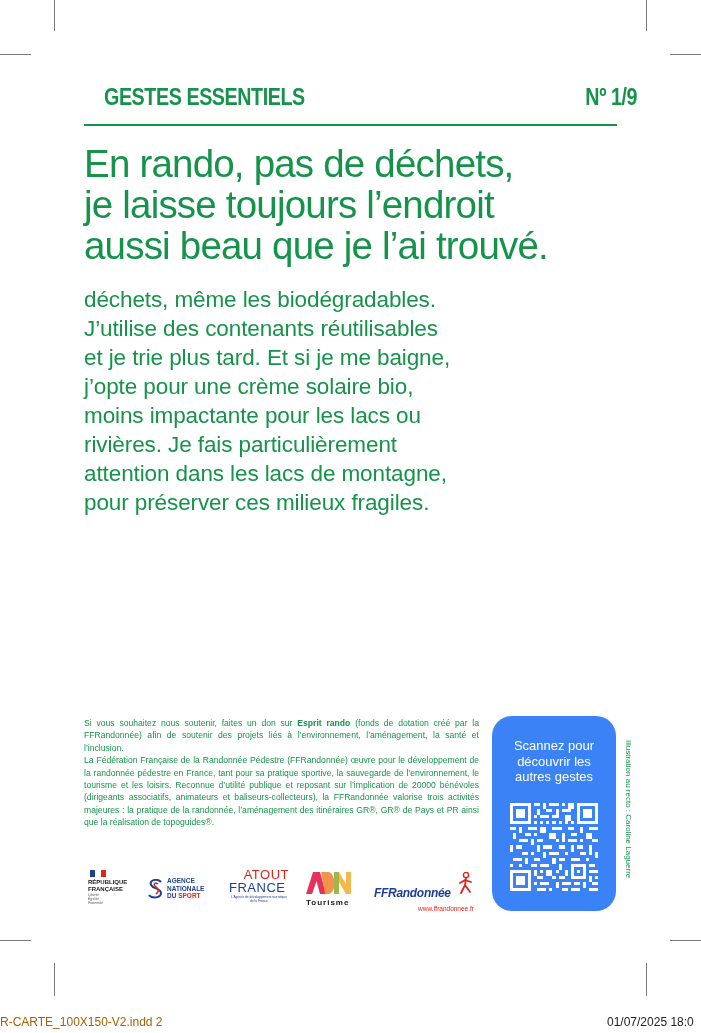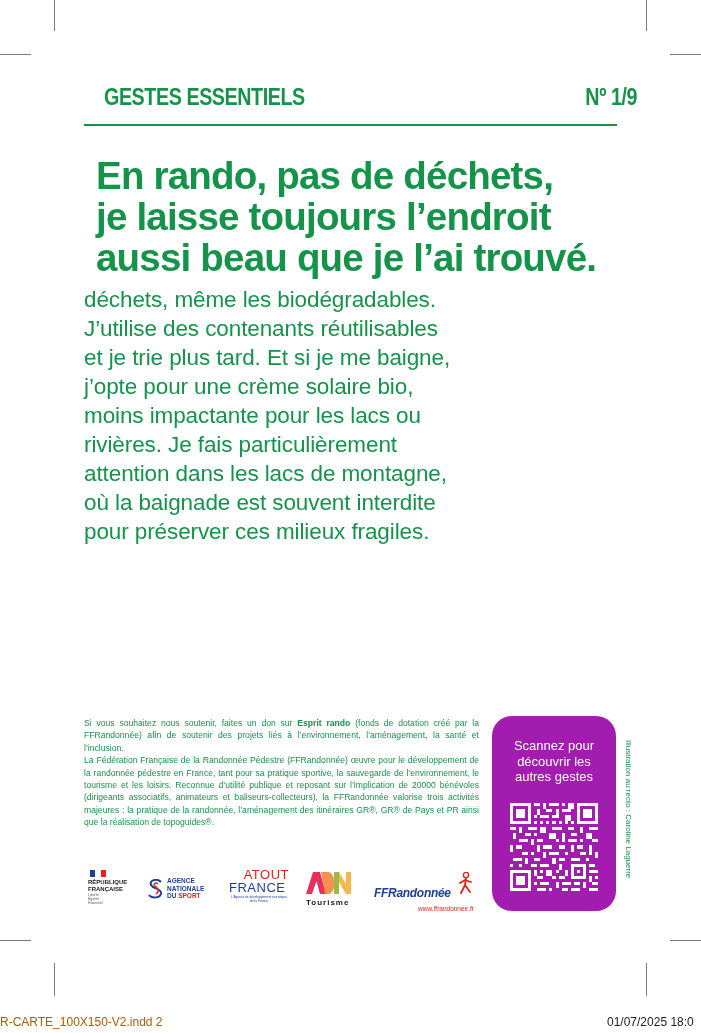--- a/index.html
+++ b/index.html
@@ -2,28 +2,28 @@
 <html><head>
 <meta charset="utf-8">
 <style>
   html, body { margin: 0; padding: 0; background: #ffffff; }
   body { width: 701px; height: 1033px; position: relative; overflow: hidden; font-family: "Liberation Sans", sans-serif; }
   .crop { position: absolute; background: #7a7a7a; }
   .header { position: absolute; left: 84px; top: 83px; width: 533px; height: 30px; margin-left: 20px; }
   .header .cat { position: absolute; left: 0; top: 0; font-family: "Liberation Sans", sans-serif; font-weight: bold; font-size: 24px; letter-spacing: -0.5px; transform: scaleX(0.82); transform-origin: left top; color: #16934a; white-space: nowrap; }
   .header .num { position: absolute; right: 0; top: 0; font-weight: bold; font-size: 24px; letter-spacing: -0.5px; transform: scaleX(0.82); transform-origin: right top; color: #16934a; white-space: nowrap; }
   .rule { position: absolute; left: 84px; top: 124px; width: 533px; height: 2px; background: #16934a; }
-  .headline { position: absolute; left: 84px; top: 143px; width: 560px; font-size: 38.5px; line-height: 41px; letter-spacing: -0.8px; color: #16934a; margin: 12px; font-weight: bold; }
+  .headline { position: absolute; left: 84px; top: 143px; width: 560px; font-size: 38.5px; line-height: 41px; letter-spacing: -0.8px; color: #16934a; margin: 0; font-weight: normal; }
   .headline span { display: block; white-space: nowrap; }
   .body-text { position: absolute; left: 84px; top: 285px; width: 470px; font-size: 22.5px; line-height: 29px; color: #16934a; letter-spacing: -0.1px; }
   .body-text span { display: block; white-space: nowrap; }
   .small-text { position: absolute; left: 84px; top: 717px; width: 395px; font-size: 8.6px; line-height: 12.4px; color: #16934a; text-align: justify; }
   .small-text p { margin: 0; }
   .small-text b { font-weight: bold; }
-  .qr-card { position: absolute; left: 492px; top: 716px; width: 124px; height: 195px; background: #a21caf; border-radius: 20px; }
+  .qr-card { position: absolute; left: 492px; top: 716px; width: 124px; height: 195px; background: #3b82f6; border-radius: 20px; }
   .qr-card .qr-text { position: absolute; left: 0; top: 22px; width: 124px; text-align: center; color: #ffffff; font-size: 13px; line-height: 15.5px; }
   .qr-card .qr-text span { display: block; }
   .qr-card svg { position: absolute; left: 18px; top: 87px; }
   .credit { position: absolute; left: 623px; top: 740px; width: 12px; height: 150px; }
   .credit span { position: absolute; left: 0; top: 0; transform: rotate(90deg) translate(0, -10px); transform-origin: left top; white-space: nowrap; font-size: 8px; color: #16934a; }
   .logos { position: absolute; left: 86px; top: 866px; width: 400px; height: 44px; }
   .logo { position: absolute; top: 0; }
   .footer-left { position: absolute; left: 0; top: 1015px; font-size: 12px; color: #a16207; white-space: nowrap; }
   .footer-right { position: absolute; left: 607px; top: 1015px; font-size: 12px; color: #222; white-space: nowrap; }
 </style>
@@ -52,21 +52,20 @@
 </h1>
 
 <div class="body-text">
   <span>déchets, même les biodégradables.</span>
   <span>J’utilise des contenants réutilisables</span>
   <span>et je trie plus tard. Et si je me baigne,</span>
   <span>j’opte pour une crème solaire bio,</span>
   <span>moins impactante pour les lacs ou</span>
   <span>rivières. Je fais particulièrement</span>
   <span>attention dans les lacs de montagne,</span>
-  <span>où la baignade est souvent interdite</span>
   <span>pour préserver ces milieux fragiles.</span>
 </div>
 
 <div class="small-text">
   <p><span>Si vous souhaitez nous soutenir, faites un don sur </span><b>Esprit rando</b><span> (fonds de dotation créé par la FFRandonnée) afin de soutenir des projets liés à l’environnement, l’aménagement, la santé et l’inclusion.</span></p>
   <p>La Fédération Française de la Randonnée Pédestre (FFRandonnée) œuvre pour le développement de la randonnée pédestre en France, tant pour sa pratique sportive, la sauvegarde de l’environnement, le tourisme et les loisirs. Reconnue d’utilité publique et reposant sur l’implication de 20000 bénévoles (dirigeants associatifs, animateurs et baliseurs-collecteurs), la FFRandonnée valorise trois activités majeures : la pratique de la randonnée, l’aménagement des itinéraires GR®, GR® de Pays et PR ainsi que la réalisation de topoguides®.</p>
 </div>
 
 <div class="qr-card">
   <div class="qr-text">

